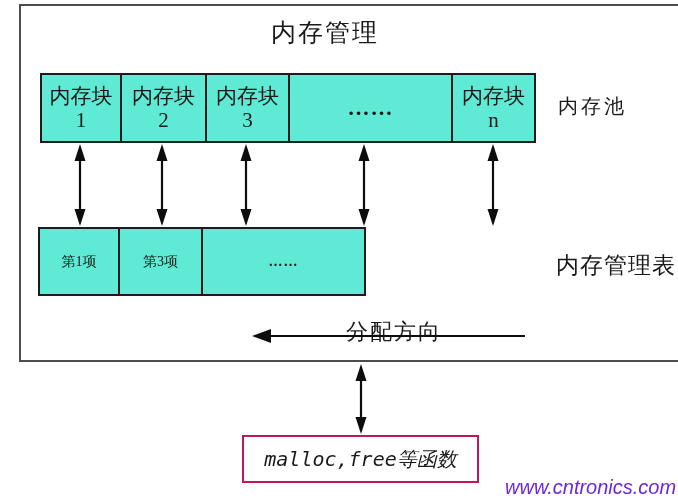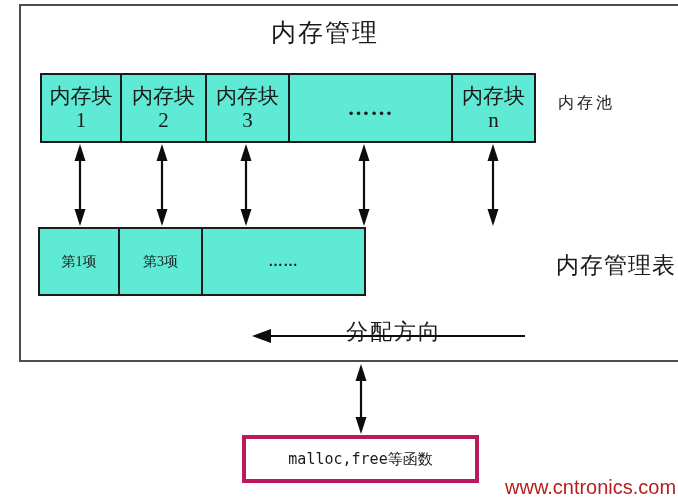--- a/index.html
+++ b/index.html
@@ -21,32 +21,32 @@
   .cell{
     box-sizing:border-box;border:2px solid #1c1c1c;background:#5eead4;
     display:flex;flex-direction:column;align-items:center;justify-content:center;
     font-size:21px;line-height:24px;text-align:center;white-space:nowrap;
   }
   .cell + .cell{margin-left:-2px;}
   .w1{width:82px;} .w2{width:87px;} .w3{width:85px;} .w4{width:165px;} .w5{width:85px;}
   .cell.dots{font-weight:bold;font-size:22px;letter-spacing:1px;}
   .row-table .cell{font-size:14px;}
   .side-label{position:absolute;white-space:nowrap;}
-  .label-pool{left:546px;top:93px;font-size:16px;letter-spacing:3px;}
+  .label-pool{left:546px;top:93px;font-size:20px;letter-spacing:3px;}
   .label-table{left:544px;top:250px;font-size:23px;letter-spacing:1px;}
   .alloc-label{
     position:absolute;left:250px;top:317px;width:264px;text-align:center;
     font-size:22px;letter-spacing:2px;white-space:nowrap;
   }
   .malloc-box{
     position:absolute;left:230px;top:435px;width:237px;height:48px;
-    border:4px solid #be185d;box-sizing:border-box;background:#ffffff;
+    border:2px solid #be185d;box-sizing:border-box;background:#ffffff;
     display:flex;align-items:center;justify-content:center;
     font-family:"DejaVu Sans Mono","Liberation Mono",monospace;
-    font-size:15px;white-space:nowrap;
+    font-size:20px;white-space:nowrap;font-style:italic;
   }
   .watermark{
     position:absolute;left:493px;top:476px;font-size:20px;
     font-family:"Liberation Sans","DejaVu Sans",sans-serif;
     white-space:nowrap;
   }
   svg.arrow-layer{position:absolute;left:0;top:0;pointer-events:none;}
   .arrow-stroke{stroke:#0d0d0d;stroke-width:2.2;}
   .arrow-fill{fill:#0d0d0d;stroke:none;}
 </style>
@@ -94,21 +94,21 @@
     </div>
   </div>
   <div class="side-label label-table">内存管理表</div>
 
   <div class="alloc-label">分配方向</div>
 
   <div class="malloc-box">
     <span>malloc,free等函数</span>
   </div>
 
-  <div class="watermark" style="color: #b91c1c;">www.cntronics.com</div>
+  <div class="watermark" style="color: #6d28d9; font-style: italic;">www.cntronics.com</div>
 
   <svg class="arrow-layer" width="678" height="503" viewBox="0 0 678 503">
 
     <g>
       <line class="arrow-stroke" x1="68" y1="159" x2="68" y2="211"></line>
       <polygon class="arrow-fill" points="68,144 62.5,161 73.5,161"></polygon>
       <polygon class="arrow-fill" points="68,226 62.5,209 73.5,209"></polygon>
     </g>
     <g>
       <line class="arrow-stroke" x1="150" y1="159" x2="150" y2="211"></line>

